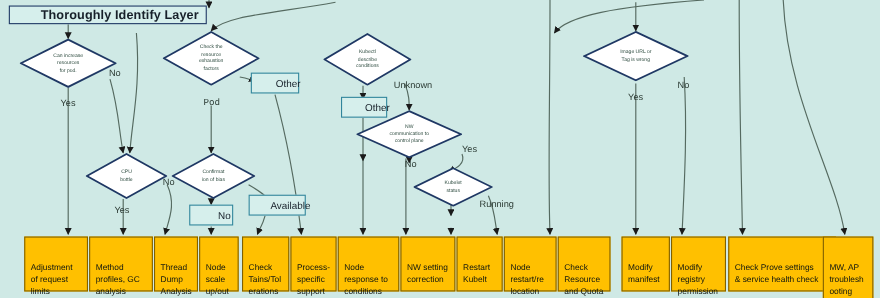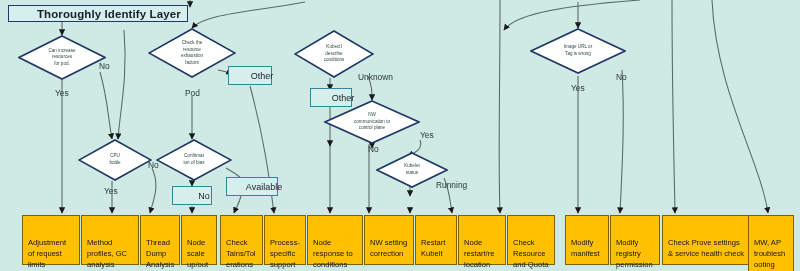--- a/index.html
+++ b/index.html
@@ -253,21 +253,21 @@
     <span>Available</span>
   </div>
 
   <div class="node tealbox" style="left:310px; top:88px; width:42px; height:19px;">
     <span>Other</span>
   </div>
 
 
   <div class="elabel" style="left:55px; top:88px;">Yes</div>
   <div class="elabel" style="left:99px; top:61px;">No</div>
-  <div class="elabel" style="left:185px; top:88px;">Pod</div>
+  <div class="elabel" style="left:185px; top:88px;font-family:Liberation Mono, monospace;">Pod</div>
   <div class="elabel" style="left:104px; top:186px;">Yes</div>
   <div class="elabel" style="left:148px; top:160px;">No</div>
   <div class="elabel" style="left:358px; top:72px;">Unknown</div>
   <div class="elabel" style="left:420px; top:130px;">Yes</div>
   <div class="elabel" style="left:368px; top:144px;">No</div>
   <div class="elabel" style="left:436px; top:180px;text-align:center;">Running</div>
   <div class="elabel" style="left:571px; top:83px;">Yes</div>
   <div class="elabel" style="left:616px; top:72px;">No</div>
 
   <div class="node action" style="left:22px; top:215px; width:58px; height:50px;">

